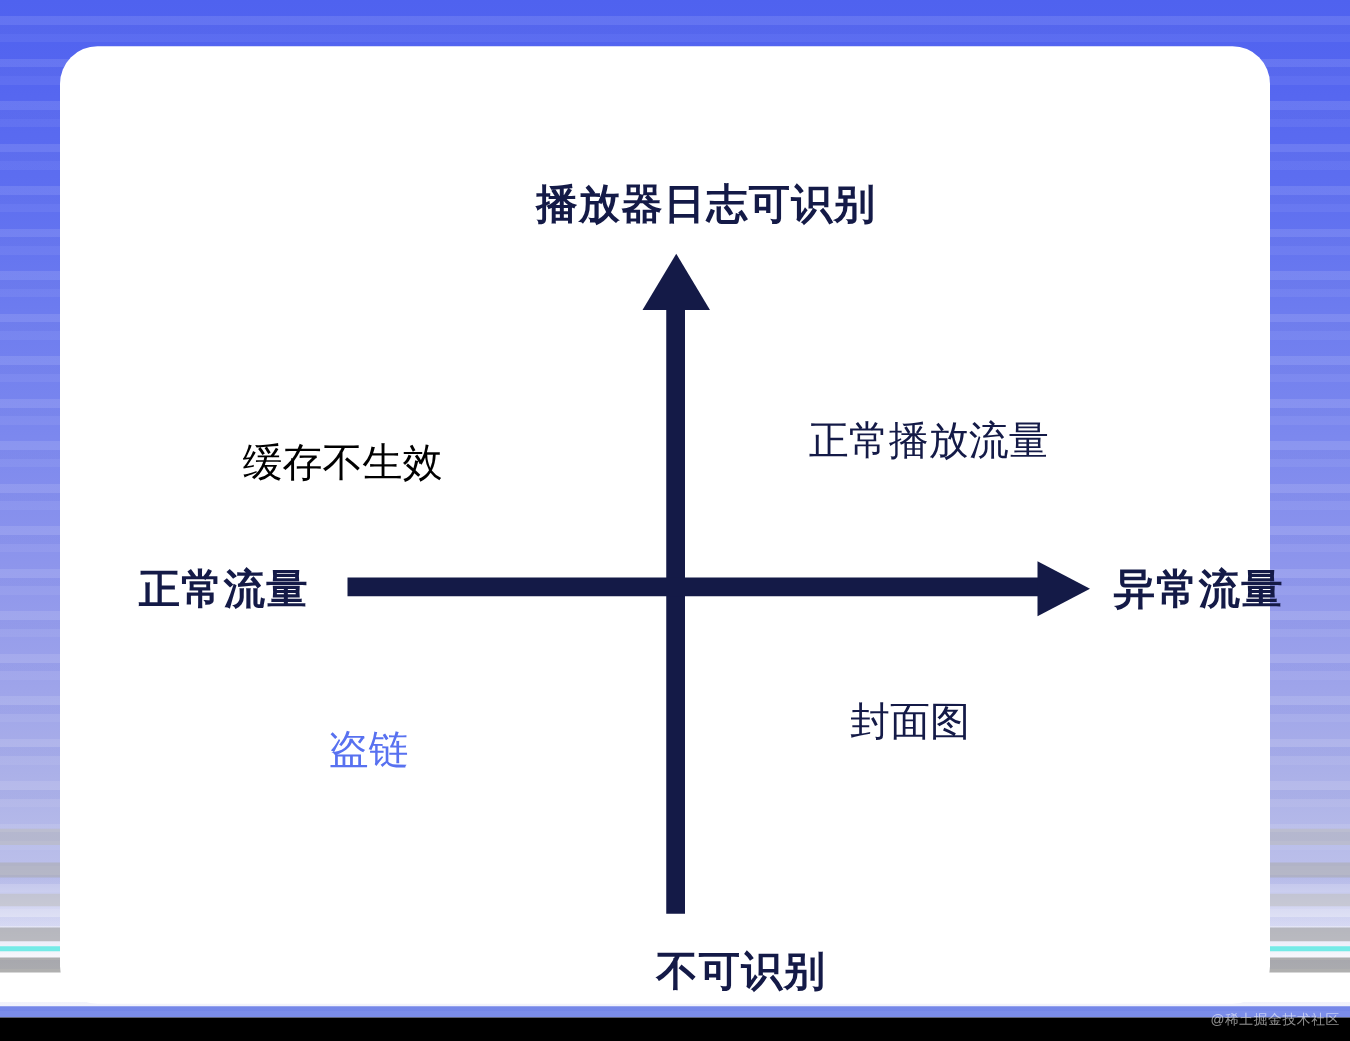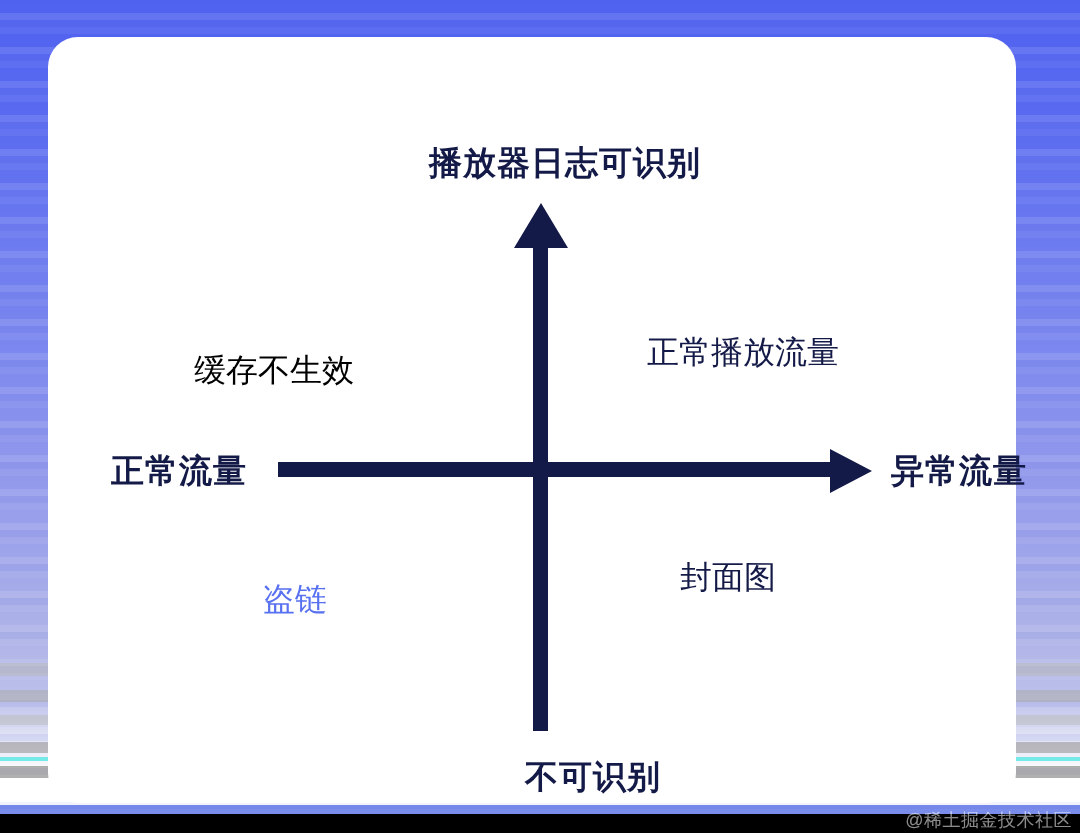--- a/index.html
+++ b/index.html
@@ -143,21 +143,21 @@
   .q-tr-1 { left: 599px; top: 243px; margin-top: 48px; }
   .q-bl-1 { left: 215px; top: 538px; }
   .q-br-1 { left: 632px; top: 516px; }
   .q-br-2 { left: 604px; top: 578px; }
 
   
   .watermark {
     position: absolute;
     right: 8px;
     top: 808px;
-    font-size: 18px;
+    font-size: 11px;
     color: rgba(255,255,255,0.55);
     letter-spacing: 0.5px;
     white-space: nowrap;
     z-index: 5;
   }
 </style>
 </head>
 <body>
 
 <div id="root">

